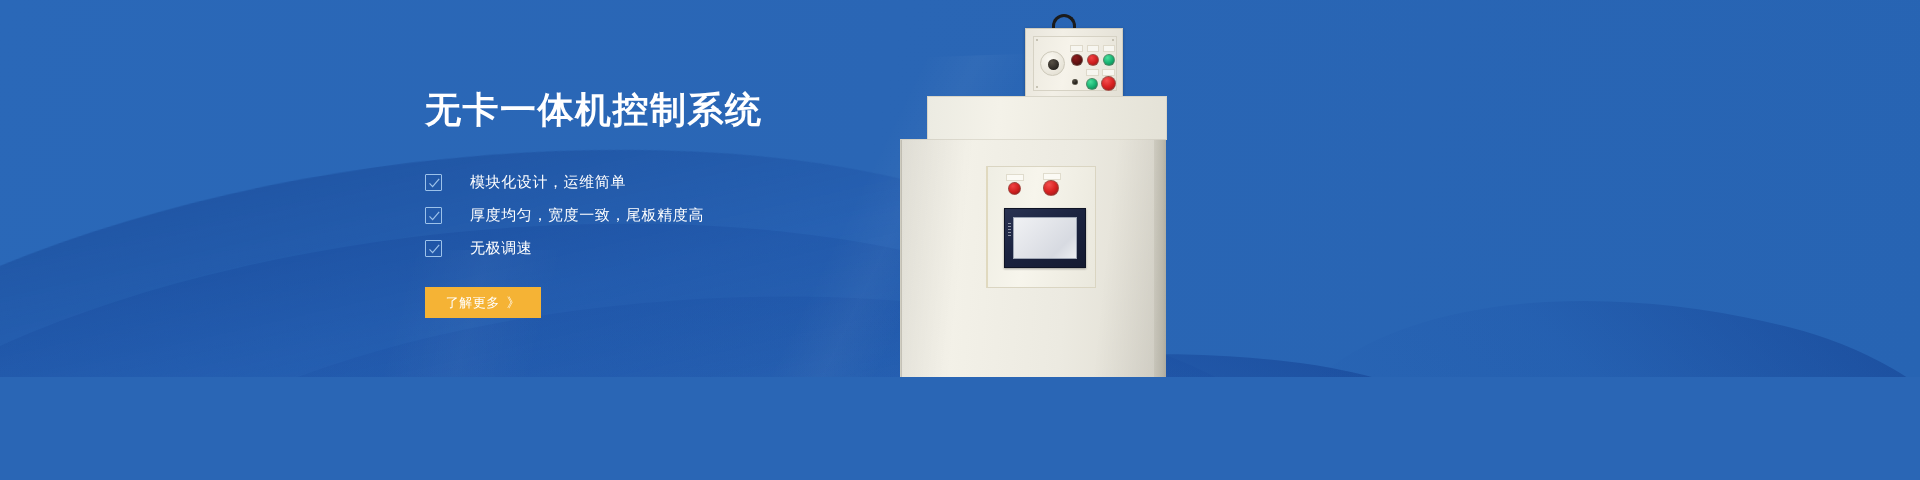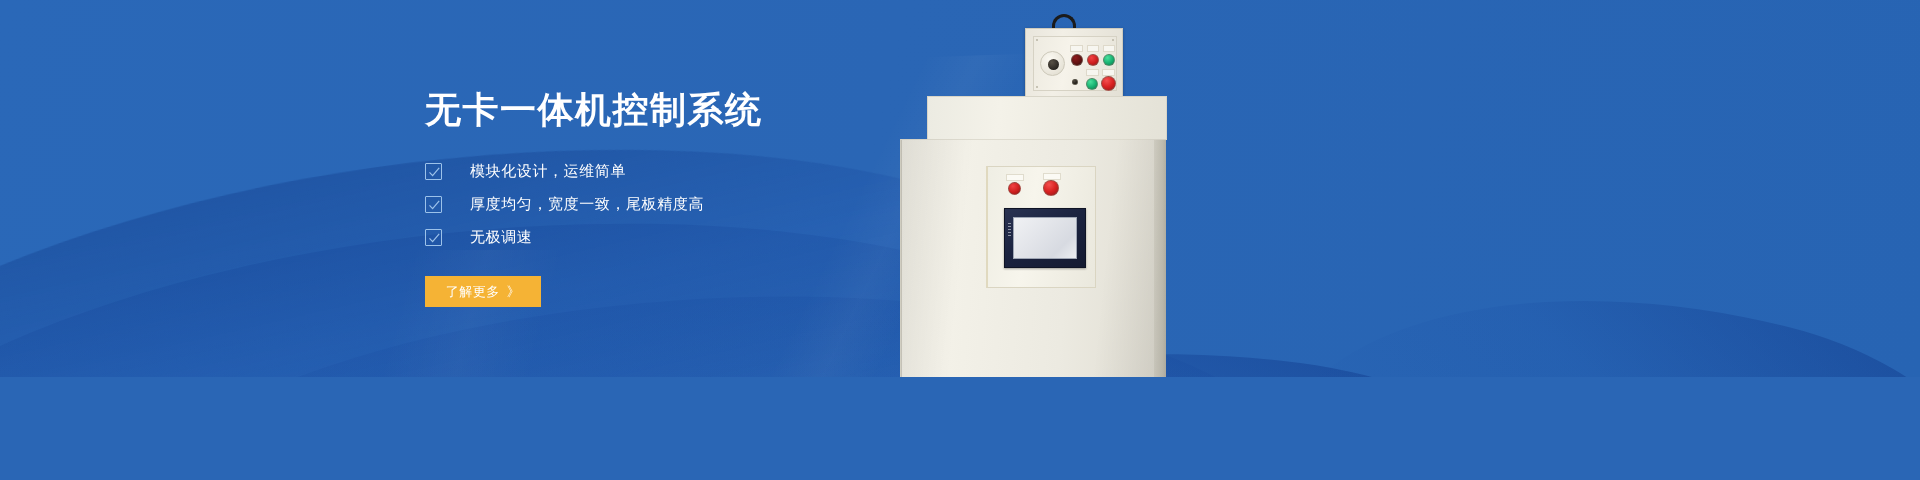--- a/index.html
+++ b/index.html
@@ -85,21 +85,21 @@
     width:760px;
   }
   .hero-title{
     color:#ffffff;
     font-size:36px;
     font-weight:bold;
     letter-spacing:1.5px;
     line-height:1.2;
     white-space:nowrap;
   }
-  .feature-list{ margin-top:24px; }
+  .feature-list{ margin-top:35px; }
   .feature-item{
     display:flex; align-items:center;
     height:33px; margin-bottom:0px;
   }
   .feature-item + .feature-item{ margin-top:0px; }
   .cb{
     width:17px; height:17px;
     border:1px solid #9cc2ea;
     border-radius:1px;
     position:relative;

